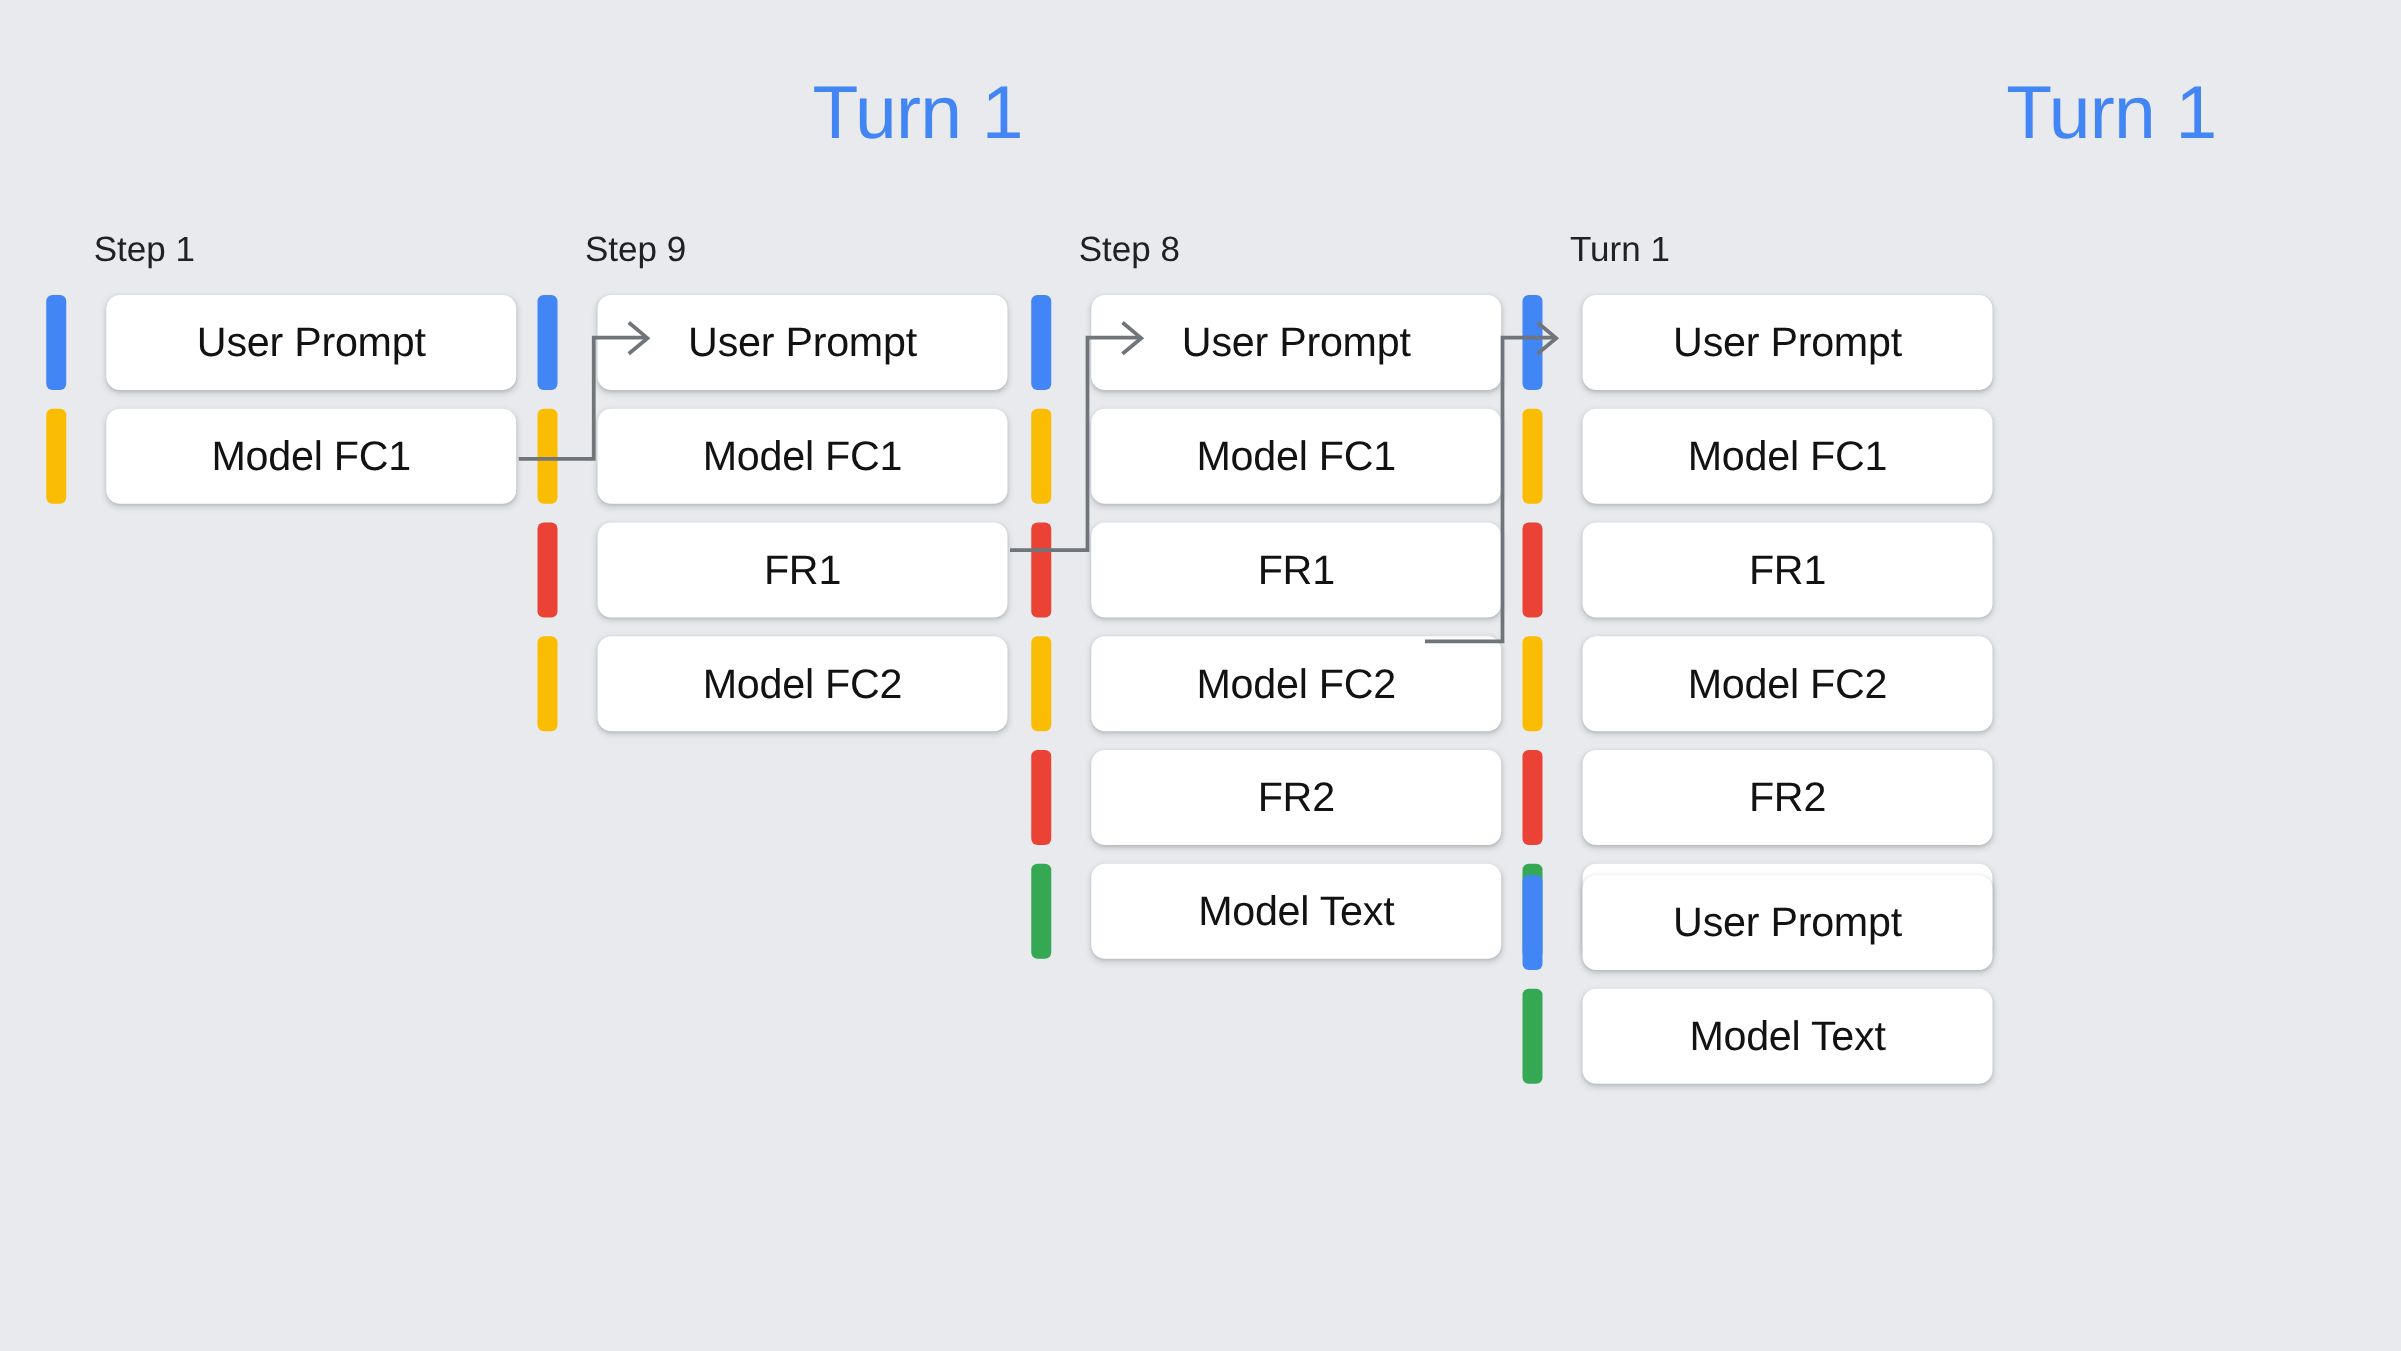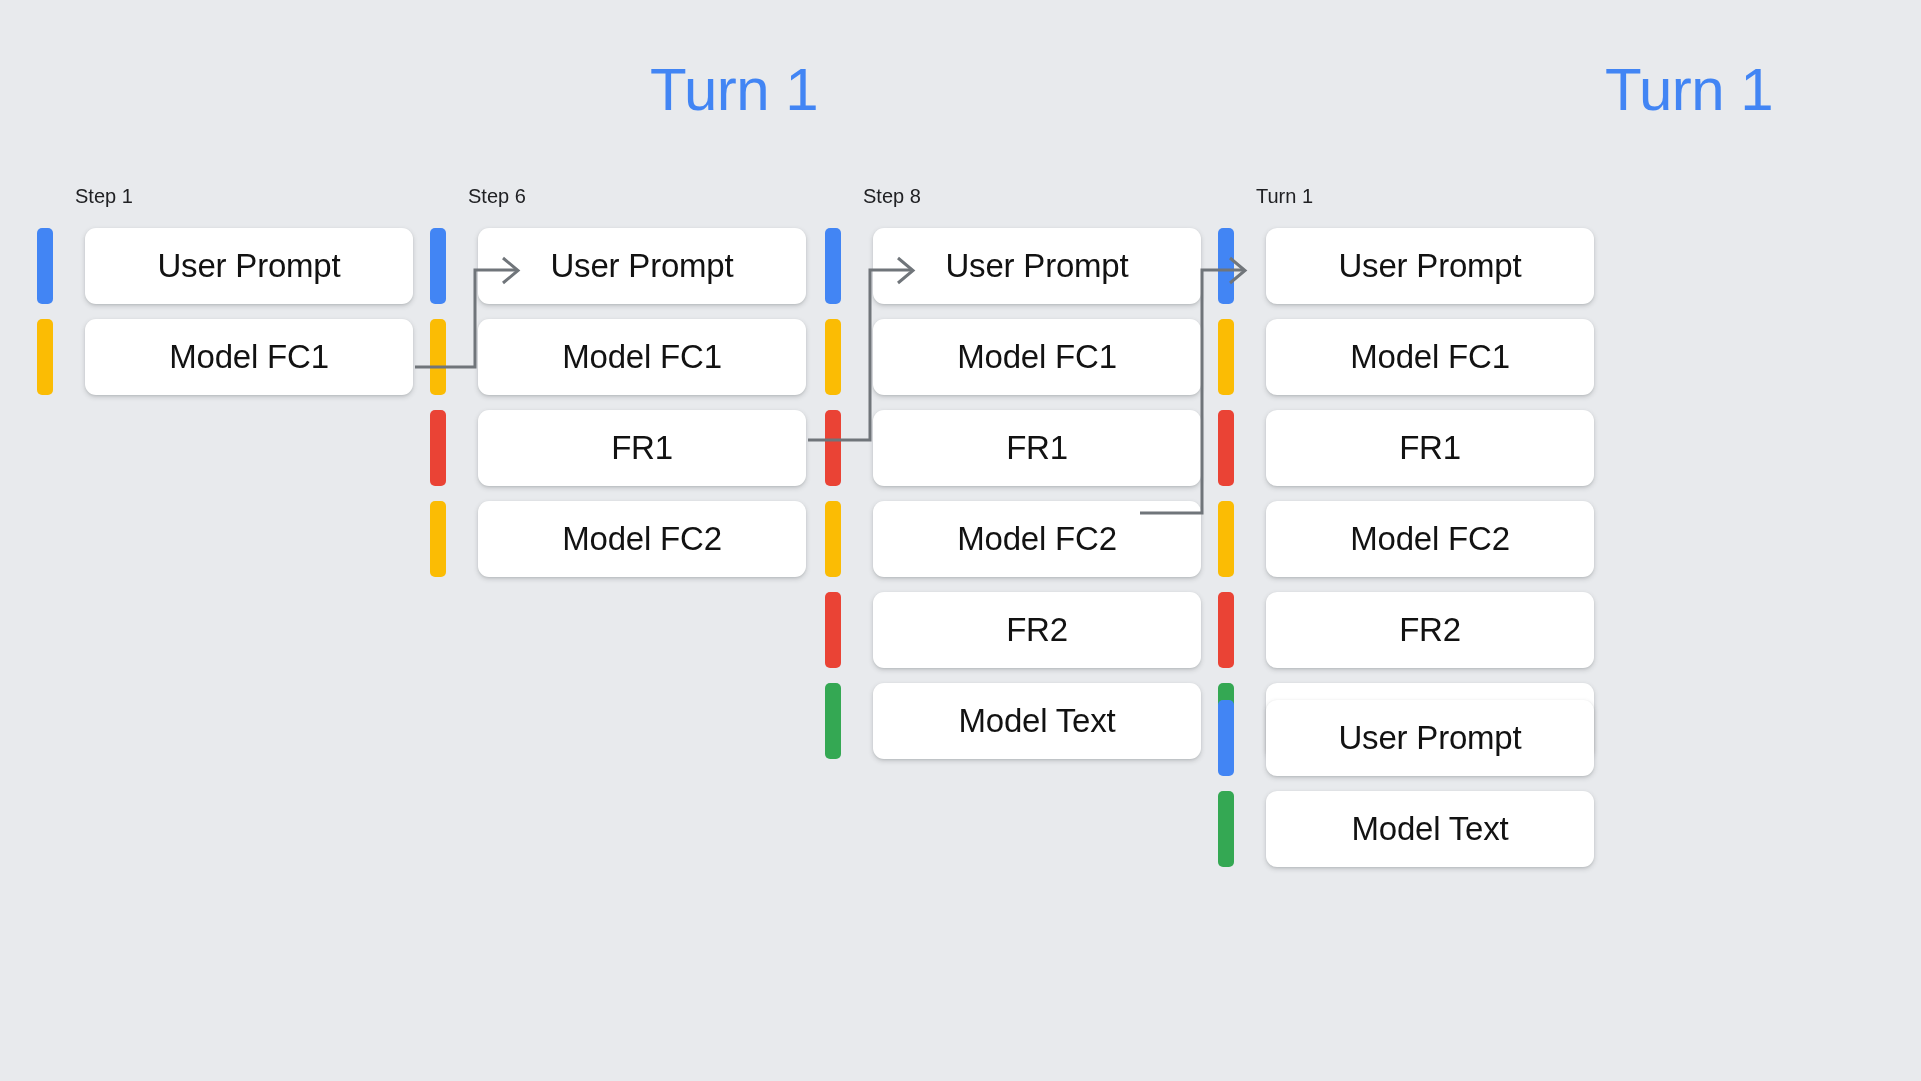--- a/index.html
+++ b/index.html
@@ -30,21 +30,21 @@
     line-height: 1;
   }
   #turn-heading-1 { left: 650px; top: 60px; }
   #turn-heading-2 { left: 1605px; top: 60px; }
 
   
   .column {
     position: absolute;
   }
   .column-label {
-    font-size: 20px;
+    font-size: 28px;
     color: #202124;
     font-weight: 400;
     line-height: 1;
     margin-bottom: 22px;
     white-space: nowrap;
     padding-left: 38px;
   }
   .rows { display: flex; flex-direction: column; }
 
   .row {
@@ -117,21 +117,21 @@
         <div class="row">
           <div class="row-bar" style="background: rgb(251, 188, 4);"></div>
           <div class="row-card">
             <span class="row-card-label">Model FC1</span>
           </div>
         </div>
       </div>
   </div>
 
   <div id="column-step-2" class="column">
-    <div class="column-label">Step 6</div>
+    <div class="column-label">Step 9</div>
     <div class="rows">
         <div class="row">
           <div class="row-bar" style="background: rgb(66, 133, 244);"></div>
           <div class="row-card">
             <span class="row-card-label">User Prompt</span>
           </div>
         </div>
         <div class="row">
           <div class="row-bar" style="background: rgb(251, 188, 4);"></div>
           <div class="row-card">

